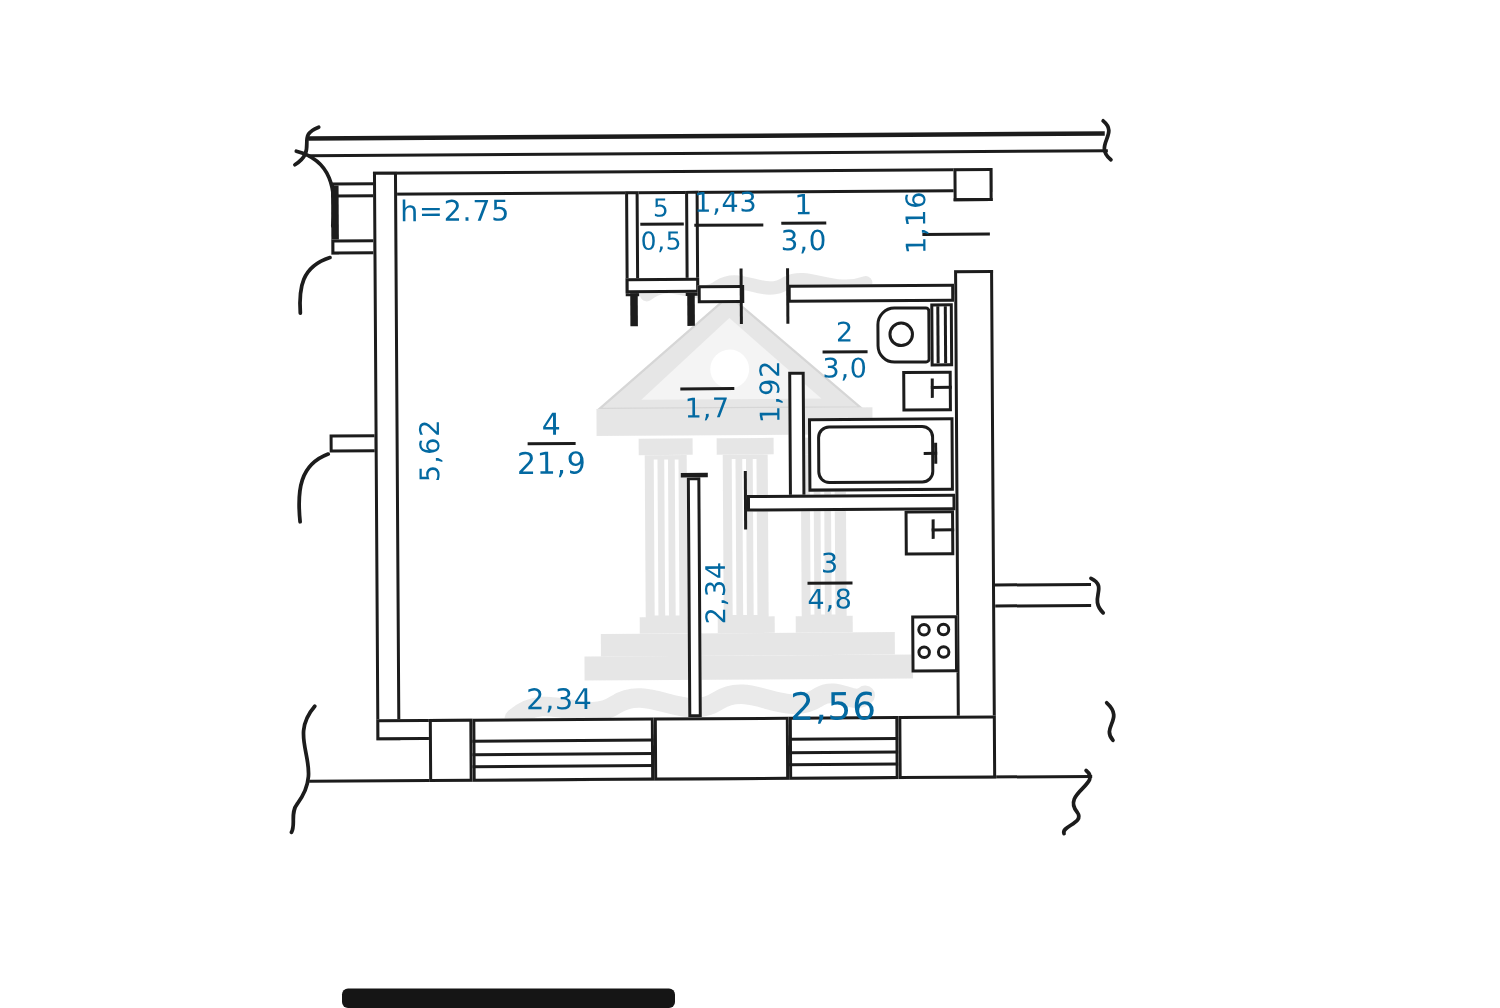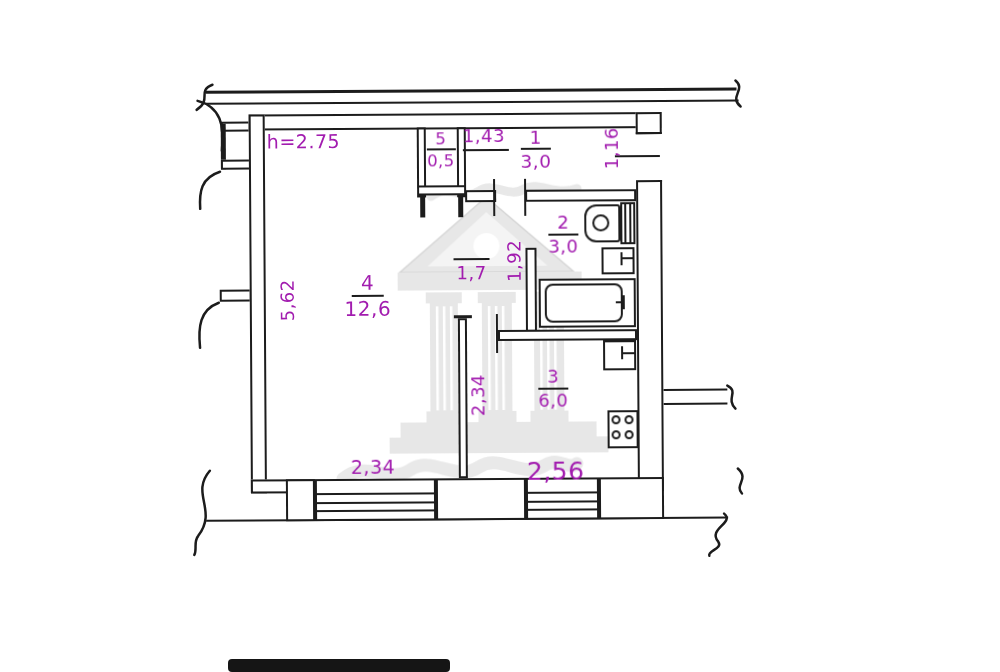--- a/index.html
+++ b/index.html
@@ -1,17 +1,17 @@
 <!DOCTYPE html>
 <html><head>
 <meta charset="utf-8">
 <style>
   html,body{margin:0;padding:0;background:#ffffff;}
   #stage{position:relative;width:1000px;height:672px;background:#ffffff;overflow:hidden;
-         font-family:"DejaVu Sans",sans-serif;color:#a21caf;}
+         font-family:"DejaVu Sans",sans-serif;color:#0369a1;}
   #plan{position:absolute;left:0;top:0;width:1000px;height:672px;transform:rotate(-0.35deg);}
   .abs{position:absolute;justify-content:center;}
   .wall{position:absolute;background:#fff;border:2.5px solid #1c1c1c;box-sizing:border-box;}
   .line{position:absolute;background:#1c1c1c;}
   .fix{position:absolute;background:#fff;border:2px solid #1c1c1c;box-sizing:border-box;}
   .frac{position:absolute;display:flex;flex-direction:column;align-items:center;
         font-size:18px;line-height:1.05;letter-spacing:.5px;}
   .frac .num{border-bottom:2px solid #1c1c1c;padding:0 9px 1px;}
   .frac .area{padding-top:2px;}
   .dim{position:absolute;font-size:18px;letter-spacing:.5px;white-space:nowrap;}
@@ -165,30 +165,30 @@
 
   <div class="abs overline" style="left:446px;top:258px;width:52px;">
     <span class="bar"></span>
     <span class="dim" style="position:static;">1,7</span>
   </div>
 
   <div class="dim rot" style="left:479px;top:250px;width:70px;height:22px;">1,92</div>
 
   <div class="frac" style="left:332px;top:272px;width:72px;font-size:20px;">
     <span class="num">4</span>
-    <span class="area">12,6</span>
+    <span class="area">21,9</span>
   </div>
 
   <div class="dim rot" style="left:252px;top:288px;width:70px;height:22px;">5,62</div>
 
   <div class="dim rot" style="left:442px;top:384px;width:70px;height:22px;">2,34</div>
 
   <div class="frac" style="left:522px;top:368px;width:62px;">
     <span class="num">3</span>
-    <span class="area">6,0</span>
+    <span class="area">4,8</span>
   </div>
 
   <div class="dim" style="left:350px;top:455px;font-size:19px;">2,34</div>
   <div class="dim" style="left:526px;top:457px;font-size:25px;">2,56</div>
 
   <svg width="1000" height="672" viewBox="0 0 1000 672">
     <g fill="none" stroke="#1c1c1c" stroke-width="2.5" stroke-linecap="round">
       <path d="M214,83 C198,89 214,98 198,108"></path>
       <path d="M199,99 C222,105 226,124 223,149"></path>
       <path d="M221,170 C202,176 200,190 201,207"></path>

